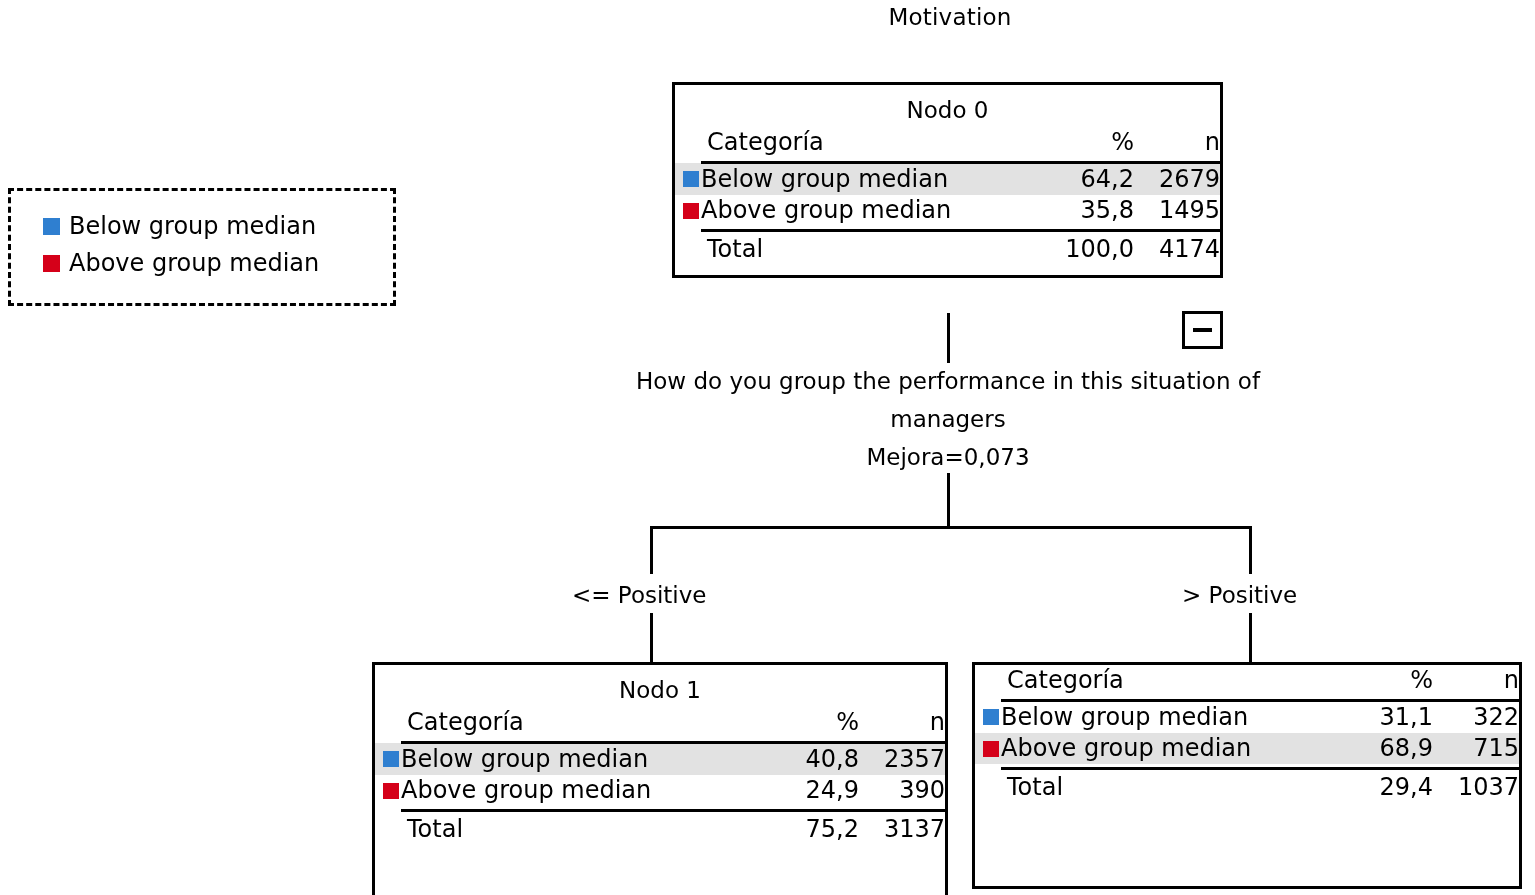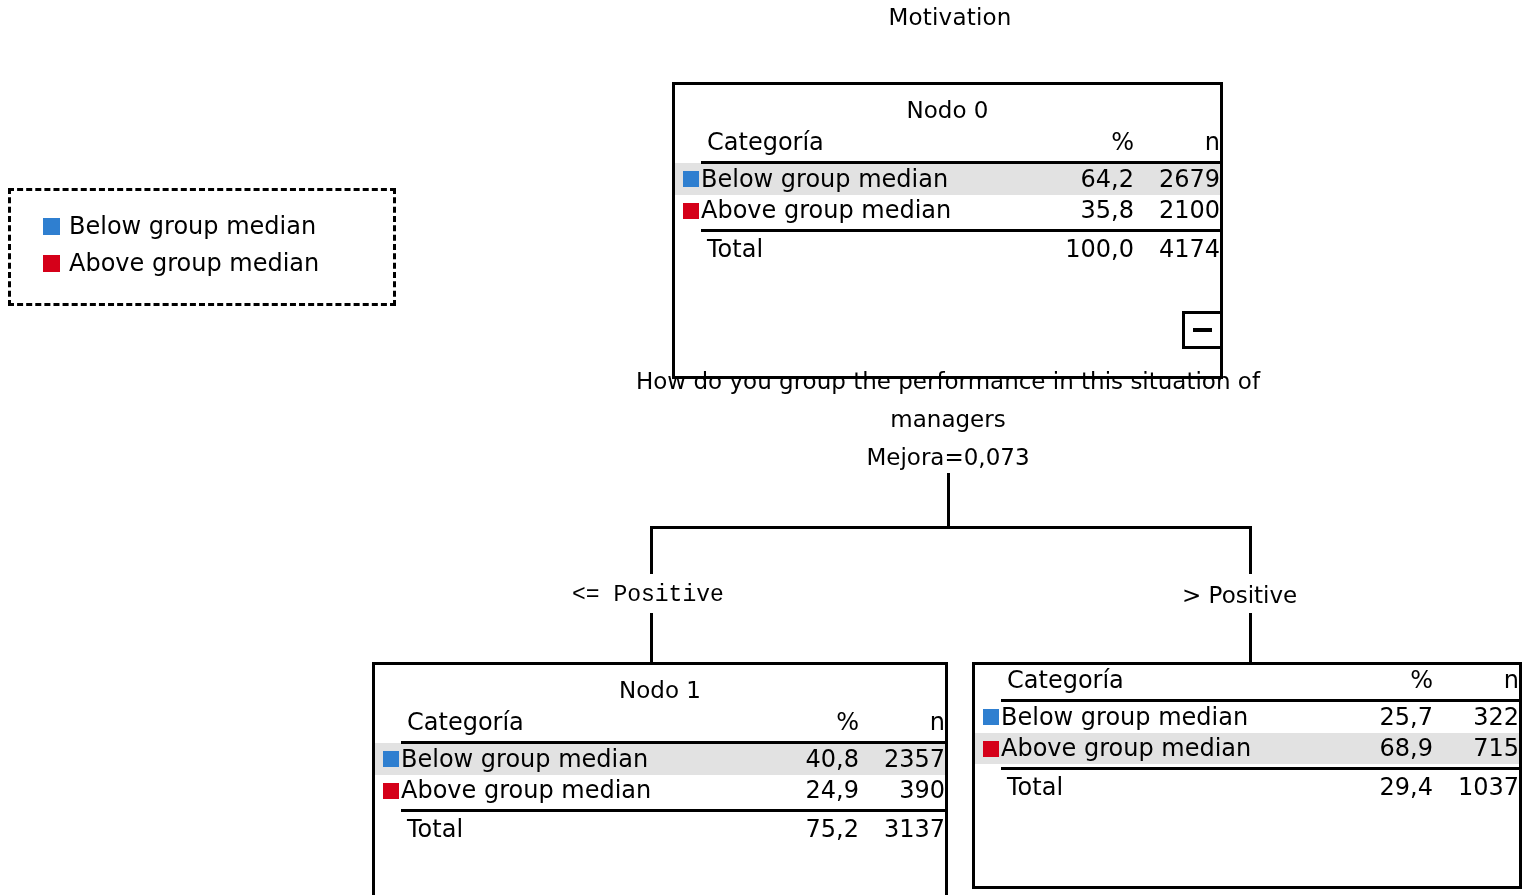--- a/index.html
+++ b/index.html
@@ -62,21 +62,21 @@
     line-height: 26px;
   }
 
   
   .node {
     position: absolute;
     border: 3px solid #000000;
     box-sizing: border-box;
     background: #ffffff;
   }
-  #node-0 { left: 672px; top: 82px;  width: 551px; height: 297px; }
+  #node-0 { left: 672px; top: 82px;  width: 551px; height: 196px; }
   #node-1 { left: 372px; top: 662px; width: 576px; height: 244px; }
   #node-2 { left: 972px; top: 662px; width: 550px; height: 227px; }
 
   .node-title {
     text-align: center;
     font-size: 23px;
     line-height: 26px;
     padding-top: 12px;
     padding-bottom: 4px;
   }
@@ -172,21 +172,21 @@
 
   
   .branch-label {
     position: absolute;
     font-size: 23px;
     line-height: 26px;
     white-space: nowrap;
     background: #ffffff;
     padding: 0 6px;
   }
-  #branch-label-left  { left: 566px; top: 582px; font-family: Liberation Mono, monospace; }
+  #branch-label-left  { left: 566px; top: 582px; }
   #branch-label-right { left: 1176px; top: 582px; }
 </style>
 </head>
 <body>
 
 <div id="chart-title">Motivation</div>
 
 <div id="legend-box">
   <div class="legend-row r0">
     <span class="swatch" style="background:#2f7fd0;"></span>
@@ -229,21 +229,21 @@
       <td class="col-cat">Below group median</td>
       <td class="col-pct">64,2</td>
       <td class="col-n">2679</td>
     </tr>
     <tr class="cat-row">
       <td class="col-sw">
             <span class="sw-cell-inner" style="background:#d50019;"></span>
           </td>
       <td class="col-cat">Above group median</td>
       <td class="col-pct">35,8</td>
-      <td class="col-n">2100</td>
+      <td class="col-n">1495</td>
     </tr>
     <tr class="rule-row">
       <td class="col-sw edge-pad"></td>
           <td class="col-cat"></td>
           <td class="col-pct"></td>
           <td class="col-n"></td>
     </tr>
     <tr class="total-row">
       <td class="col-sw"></td>
       <td class="col-cat">Total</td>
@@ -328,21 +328,21 @@
       <td class="col-sw edge-pad"></td>
           <td class="col-cat"></td>
           <td class="col-pct"></td>
           <td class="col-n"></td>
     </tr>
     <tr class="cat-row">
       <td class="col-sw">
             <span class="sw-cell-inner" style="background:#2f7fd0;"></span>
           </td>
       <td class="col-cat">Below group median</td>
-      <td class="col-pct">25,7</td>
+      <td class="col-pct">31,1</td>
       <td class="col-n">322</td>
     </tr>
     <tr class="cat-row highlight">
       <td class="col-sw">
             <span class="sw-cell-inner" style="background:#d50019;"></span>
           </td>
       <td class="col-cat">Above group median</td>
       <td class="col-pct">68,9</td>
       <td class="col-n">715</td>
     </tr>

